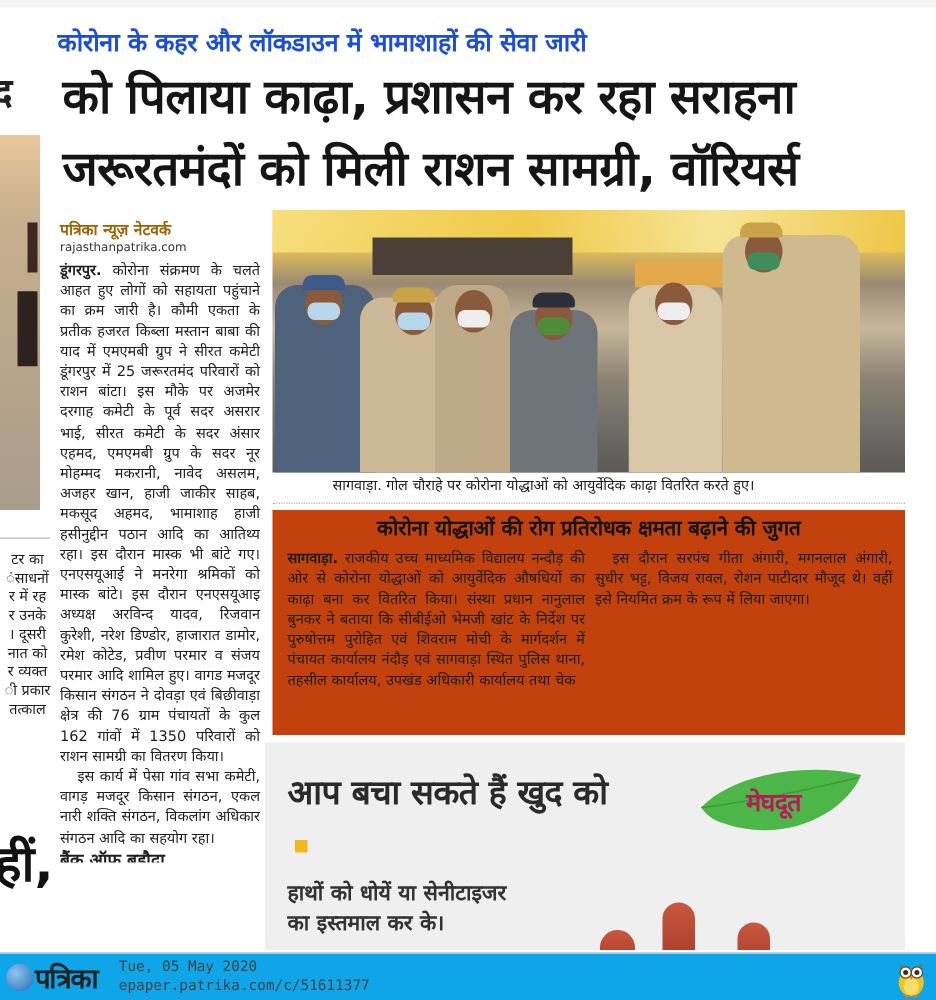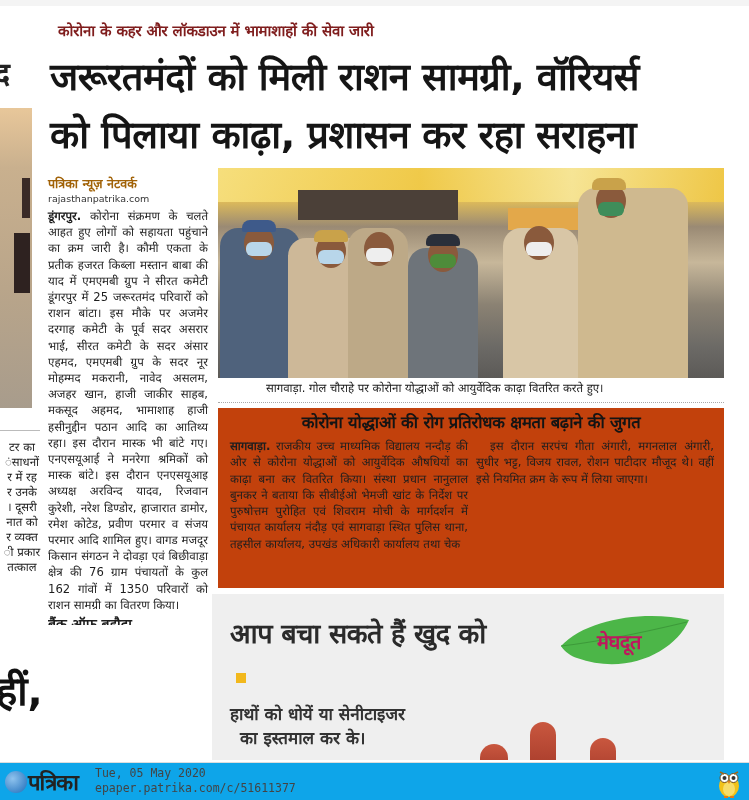--- a/index.html
+++ b/index.html
@@ -13,21 +13,21 @@
   .left-edge .frag-head { position: absolute; left: -6px; top: 52px; font-size: 30px; font-weight: bold; color: #222; }
   .left-edge .frag-photo { position: absolute; left: 0; top: 108px; width: 32px; height: 300px;
     background: linear-gradient(180deg, #e8c79a 0%, #c9b08e 20%, #b9a58a 60%, #a89c8c 100%); }
   .left-edge .frag-photo .win1 { position: absolute; left: 22px; top: 70px; width: 8px; height: 40px; background: #3a2a26; }
   .left-edge .frag-photo .win2 { position: absolute; left: 14px; top: 125px; width: 16px; height: 60px; background: #2e2220; }
   .left-edge .frag-rule { position: absolute; left: 0; top: 430px; width: 40px; height: 1px; background: #bbb; }
   .left-edge .frag-lines { position: absolute; left: -2px; top: 440px; width: 46px; font-size: 11.5px; line-height: 15px; white-space: nowrap; direction: rtl; text-align: left; }
   .left-edge .frag-lines div { direction: ltr; text-align: center; width: 44px; overflow: hidden; }
   .left-edge .frag-big { position: absolute; left: -4px; top: 662px; font-size: 40px; font-weight: bold; color: #111; }
 
-  .kicker { position: absolute; left: 58px; top: 20px; font-size: 15px; font-weight: bold; color: #7f1d1d; letter-spacing: -0.2px; }
+  .kicker { position: absolute; left: 46px; top: 20px; font-size: 20px; font-weight: bold; color: #1d4ed8; letter-spacing: -0.2px; }
   .headline { position: absolute; left: 50px; top: 48px; width: 690px; font-size: 38px; line-height: 58px; font-weight: bold; color: #151515; letter-spacing: -0.5px; }
 
   .byline { position: absolute; left: 48px; top: 175px; }
   .byline .org { font-size: 12.5px; font-weight: bold; color: #a16207; }
   .byline .site { font-size: 9.5px; color: #333; margin-top: 1px; }
 
   .col1 { position: absolute; left: 48px; top: 208px; width: 160px; font-size: 11.6px; line-height: 16.2px; color: #1e1e1e; text-align: justify; }
   .col1 p { margin: 0; }
   .col1 .indent { text-indent: 14px; }
   .col1 .place { font-weight: bold; }
@@ -59,21 +59,21 @@
   .box-col.c1 { left: 12px; }
   .box-col.c2 { left: 258px; }
   .box-col .place { font-weight: bold; }
   .box-col .indent { text-indent: 14px; }
 
   .ad { position: absolute; left: 212px; top: 594px; width: 512px; height: 166px; background: #efefef; overflow: hidden; }
   .ad .l1 { position: absolute; left: 18px; top: 20px; font-size: 27px; font-weight: bold; color: #2a2a2a; letter-spacing: -0.4px; }
   .ad .l2 { position: absolute; left: 18px; top: 64px; font-size: 27px; font-weight: bold; color: #2a2a2a; letter-spacing: -0.4px; }
   .ad .dot { display: inline-block; width: 10px; height: 10px; background: #f2b81c; margin-left: 6px; }
   .ad .l3 { position: absolute; left: 18px; top: 108px; font-size: 17px; font-weight: bold; color: #333; }
-  .ad .l4 { position: absolute; left: 28px; top: 132px; font-size: 17px; font-weight: bold; color: #333; }
+  .ad .l4 { position: absolute; left: 18px; top: 132px; font-size: 17px; font-weight: bold; color: #333; }
   .ad .leaf { position: absolute; left: 345px; top: 18px; width: 135px; height: 60px; }
   .ad .leaf-text { position: absolute; left: 385px; top: 34px; font-size: 20px; font-weight: bold; color: #be185d; letter-spacing: -0.5px; }
   .ad .finger { position: absolute; background: linear-gradient(180deg, #c9573f, #a63b2a); border-radius: 14px 14px 0 0; }
   .ad .f1 { left: 268px; top: 150px; width: 28px; height: 30px; }
   .ad .f2 { left: 318px; top: 128px; width: 26px; height: 50px; }
   .ad .f3 { left: 378px; top: 144px; width: 26px; height: 40px; }
 
   .footer { position: absolute; left: 0; top: 762px; width: 749px; height: 48px; background: #0ea5e9; border-top: 1px solid #ddd; }
   .footer .globe { position: absolute; left: 5px; top: 8px; width: 22px; height: 22px; border-radius: 50%;
     background: radial-gradient(circle at 35% 35%, #8fc3ee, #3f86c9 70%, #2f6ea8); }
@@ -103,31 +103,32 @@
     <div>नात को</div>
     <div>र व्यक्त</div>
     <div>ी प्रकार</div>
     <div>तत्काल</div>
   </div>
   <div class="frag-big">हीं,</div>
 </div>
 
 <div class="kicker">कोरोना के कहर और लॉकडाउन में भामाशाहों की सेवा जारी</div>
 <h1 class="headline">
+  <div>को पिलाया काढ़ा, प्रशासन कर रहा सराहना</div>
   <div>जरूरतमंदों को मिली राशन सामग्री, वॉरियर्स</div>
-  <div>को पिलाया काढ़ा, प्रशासन कर रहा सराहना</div>
 </h1>
 
 <div class="byline">
   <div class="org">पत्रिका न्यूज़ नेटवर्क</div>
   <div class="site">rajasthanpatrika.com</div>
 </div>
 
 <div class="col1">
   <p><span class="place">डूंगरपुर.</span> <span>कोरोना संक्रमण के चलते आहत हुए लोगों को सहायता पहुंचाने का क्रम जारी है। कौमी एकता के प्रतीक हजरत किब्ला मस्तान बाबा की याद में एमएमबी ग्रुप ने सीरत कमेटी डूंगरपुर में 25 जरूरतमंद परिवारों को राशन बांटा। इस मौके पर अजमेर दरगाह कमेटी के पूर्व सदर असरार भाई, सीरत कमेटी के सदर अंसार एहमद, एमएमबी ग्रुप के सदर नूर मोहम्मद मकरानी, नावेद असलम, अजहर खान, हाजी जाकीर साहब, मकसूद अहमद, भामाशाह हाजी हसीनुद्दीन पठान आदि का आतिथ्य रहा। इस दौरान मास्क भी बांटे गए। एनएसयूआई ने मनरेगा श्रमिकों को मास्क बांटे। इस दौरान एनएसयूआइ अध्यक्ष अरविन्द यादव, रिजवान कुरेशी, नरेश डिण्डोर, हाजारात डामोर, रमेश कोटेड, प्रवीण परमार व संजय परमार आदि शामिल हुए। वागड मजदूर किसान संगठन ने दोवड़ा एवं बिछीवाड़ा क्षेत्र की 76 ग्राम पंचायतों के कुल 162 गांवों में 1350 परिवारों को राशन सामग्री का वितरण किया।</span></p>
+  <p class="indent">इस कार्य में पेसा गांव सभा कमेटी, वागड़ मजदूर किसान संगठन, एकल नारी शक्ति संगठन, विकलांग अधिकार संगठन आदि का सहयोग रहा।</p>
   <div class="cutoff">बैंक ऑफ बड़ौदा</div>
 </div>
 
 <div class="photo">
   <div class="awning"></div>
   <div class="shop"></div>
   <div class="sign"></div>
   <div class="person p1"></div>
   <div class="person p2"></div>
   <div class="person p3"></div>

